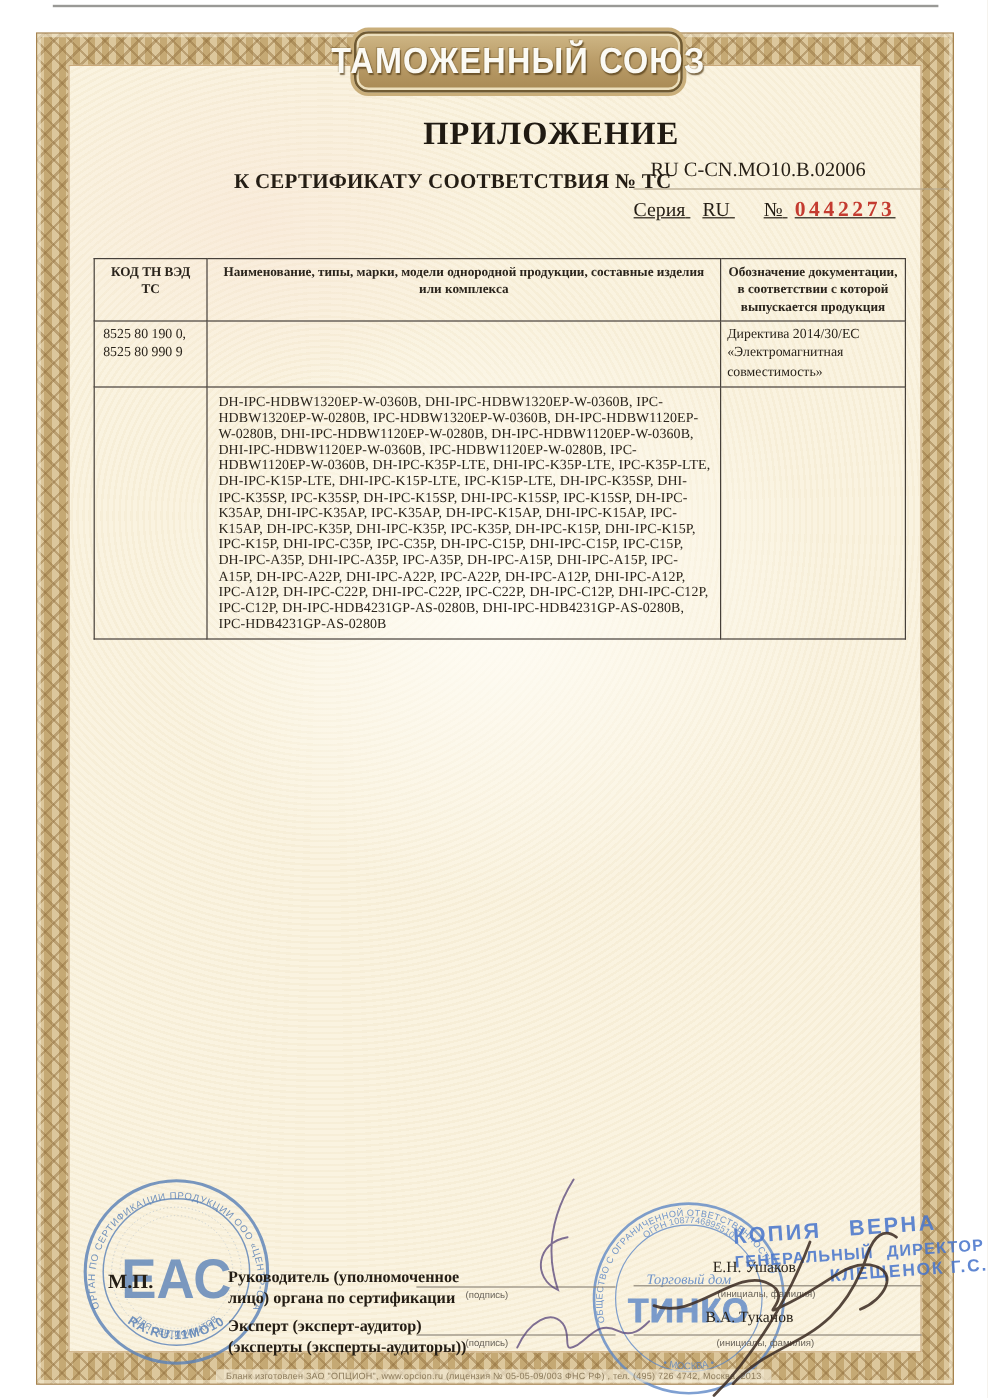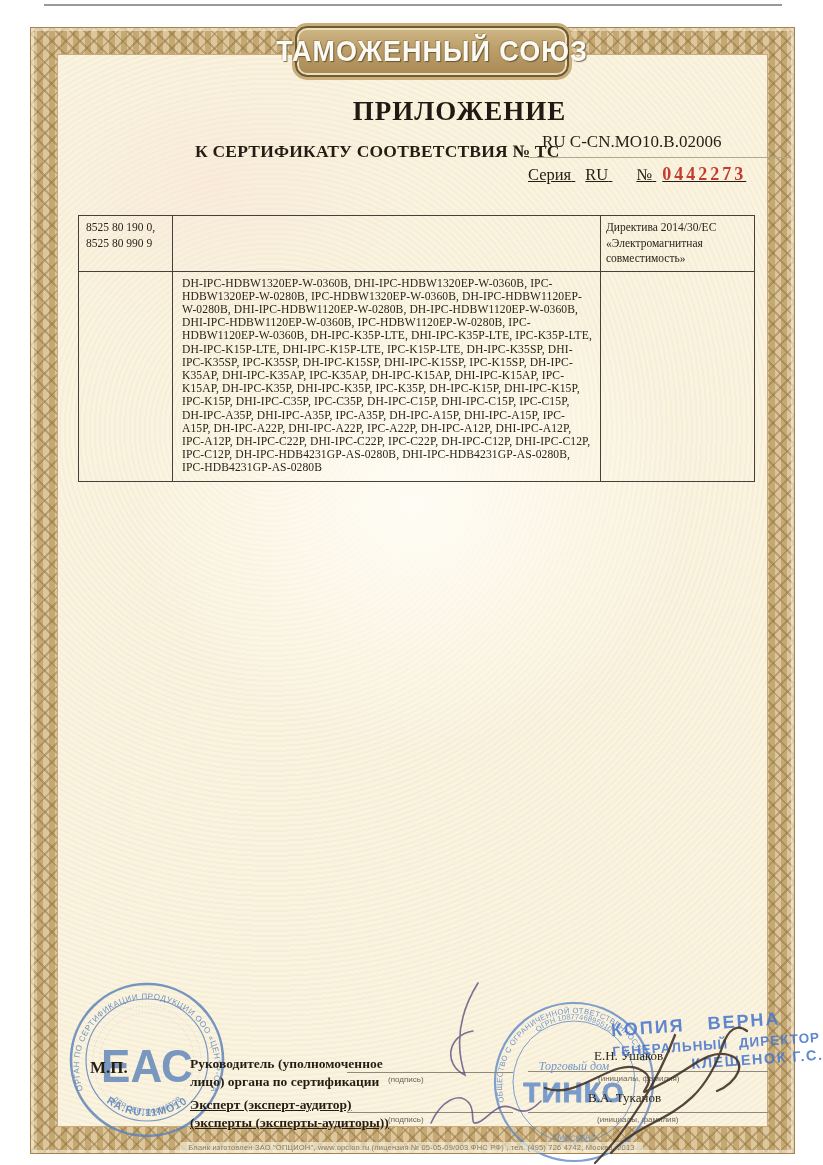--- a/index.html
+++ b/index.html
@@ -47,21 +47,21 @@
   table.doc td{border:1px solid #46403a;vertical-align:top;color:#2a241c;}
   td.th{font-weight:bold;font-size:11px;text-align:center;padding:4px 5px;line-height:1.3;vertical-align:middle;}
   td.code-cell{font-size:11.5px;padding:4px 4px 4px 7px;white-space:pre-line;line-height:1.35;}
   td.doc-cell{font-size:11.5px;padding:4px 4px 4px 5px;line-height:1.35;}
   td.models-cell{font-size:11.6px;padding:5px 8px 6px 9px;line-height:13.2px;letter-spacing:.1px;}
   tr.hdr-row{height:50px;} tr.r1{height:38px;} tr.r2{height:184px;}
 
   
   .mp{position:absolute;left:90px;top:1058px;font-weight:bold;font-size:17px;color:#241d14;z-index:6;}
   .role{position:absolute;left:190px;width:220px;font-weight:bold;font-size:13.5px;line-height:1.32;color:#241d14;z-index:6;}
-  .role1{top:1055px;} .role2{top:1096px;text-decoration:underline;}
+  .role1{top:1055px;} .role2{top:1096px;}
   .sig-line{position:absolute;border-top:1px solid #8f887b;z-index:3;}
   .u-pod1{left:347px;top:1072px;width:166px;} .u-name1{left:528px;top:1071px;width:240px;}
   .u-pod2{left:347px;top:1112px;width:166px;} .u-name2{left:528px;top:1112px;width:240px;}
   .caption{position:absolute;font-family:"Liberation Sans",sans-serif;font-size:8px;color:#6a645a;z-index:3;}
   .c-pod1{left:388px;top:1075px;} .c-name1{left:598px;top:1074px;}
   .c-pod2{left:388px;top:1115px;} .c-name2{left:597px;top:1115px;}
   .name{position:absolute;font-size:13px;color:#2a241c;z-index:4;white-space:nowrap;}
   .name1{left:594px;top:1048px;} .name2{left:588px;top:1090px;}
 
   .stamp-svg{position:absolute;z-index:2;}
@@ -107,20 +107,25 @@
     <span class="serial" style="color:#c43b30;">0442273</span>
   </div>
 
   <table class="doc">
     <colgroup>
         <col style="width:94px;">
         <col style="width:428px;">
         <col style="width:154px;">
       </colgroup>
     <tbody>
+        <tr class="hdr-row">
+      <td class="th">КОД ТН ВЭД ТС</td>
+      <td class="th">Наименование, типы, марки, модели однородной продукции, составные изделия или комплекса</td>
+      <td class="th">Обозначение документации, в соответствии с которой выпускается продукция</td>
+    </tr>
     <tr class="r1">
       <td class="code-cell">8525 80 190 0,
 8525 80 990 9</td>
       <td></td>
       <td class="doc-cell">Директива 2014/30/ЕС «Электромагнитная совместимость»</td>
     </tr>
     <tr class="r2">
       <td></td>
       <td class="models-cell">DH-IPC-HDBW1320EP-W-0360B, DHI-IPC-HDBW1320EP-W-0360B, IPC-HDBW1320EP-W-0280B, IPC-HDBW1320EP-W-0360B, DH-IPC-HDBW1120EP-W-0280B, DHI-IPC-HDBW1120EP-W-0280B, DH-IPC-HDBW1120EP-W-0360B, DHI-IPC-HDBW1120EP-W-0360B, IPC-HDBW1120EP-W-0280B, IPC-HDBW1120EP-W-0360B, DH-IPC-K35P-LTE, DHI-IPC-K35P-LTE, IPC-K35P-LTE, DH-IPC-K15P-LTE, DHI-IPC-K15P-LTE, IPC-K15P-LTE, DH-IPC-K35SP, DHI-IPC-K35SP, IPC-K35SP, DH-IPC-K15SP, DHI-IPC-K15SP, IPC-K15SP, DH-IPC-K35AP, DHI-IPC-K35AP, IPC-K35AP, DH-IPC-K15AP, DHI-IPC-K15AP, IPC-K15AP, DH-IPC-K35P, DHI-IPC-K35P, IPC-K35P, DH-IPC-K15P, DHI-IPC-K15P, IPC-K15P, DHI-IPC-C35P, IPC-C35P, DH-IPC-C15P, DHI-IPC-C15P, IPC-C15P, DH-IPC-A35P, DHI-IPC-A35P, IPC-A35P, DH-IPC-A15P, DHI-IPC-A15P, IPC-A15P, DH-IPC-A22P, DHI-IPC-A22P, IPC-A22P, DH-IPC-A12P, DHI-IPC-A12P, IPC-A12P, DH-IPC-C22P, DHI-IPC-C22P, IPC-C22P, DH-IPC-C12P, DHI-IPC-C12P, IPC-C12P,  DH-IPC-HDB4231GP-AS-0280B, DHI-IPC-HDB4231GP-AS-0280B, IPC-HDB4231GP-AS-0280B</td>
       <td></td>

